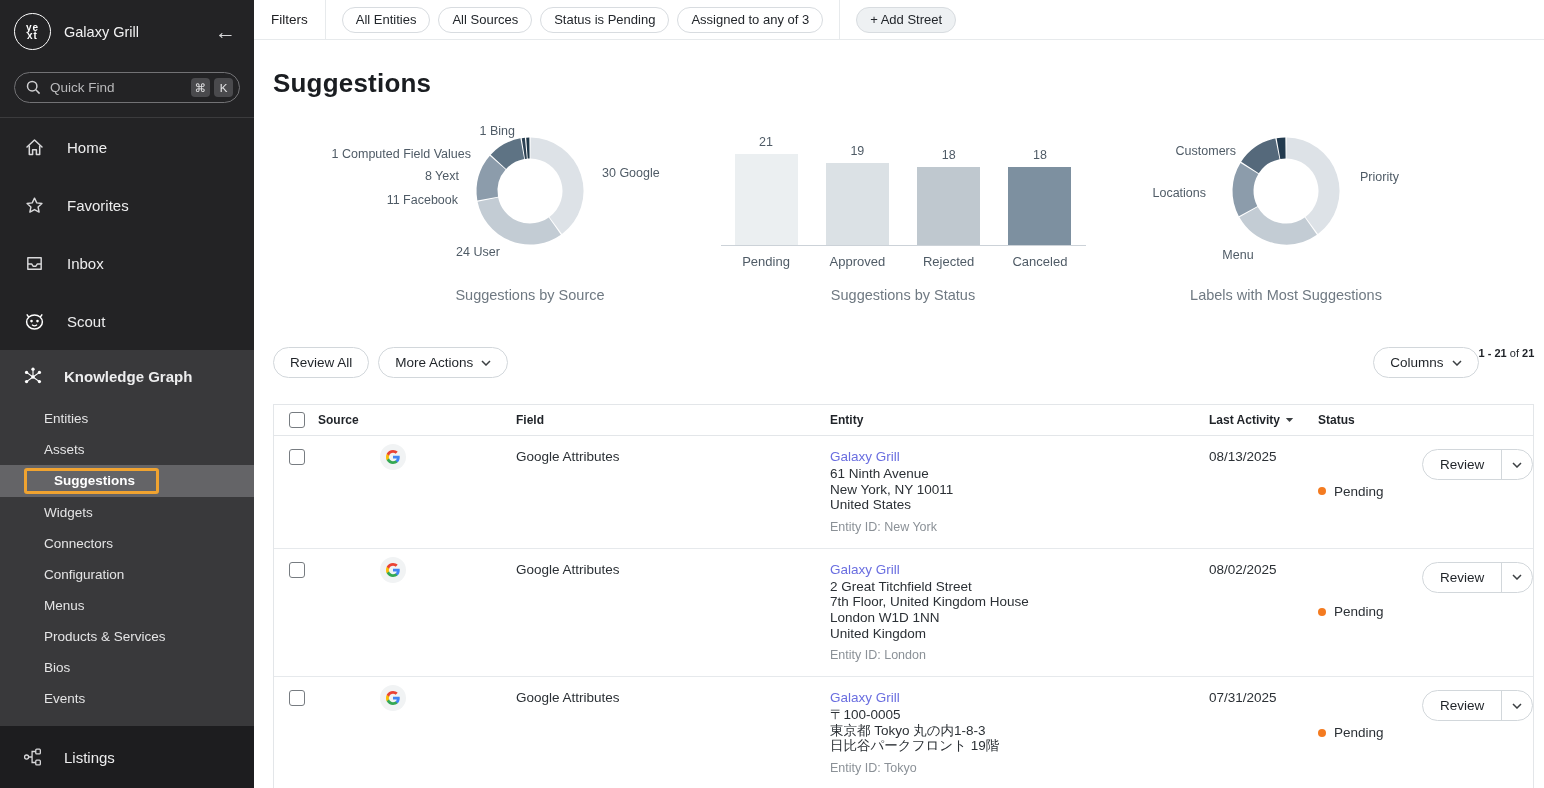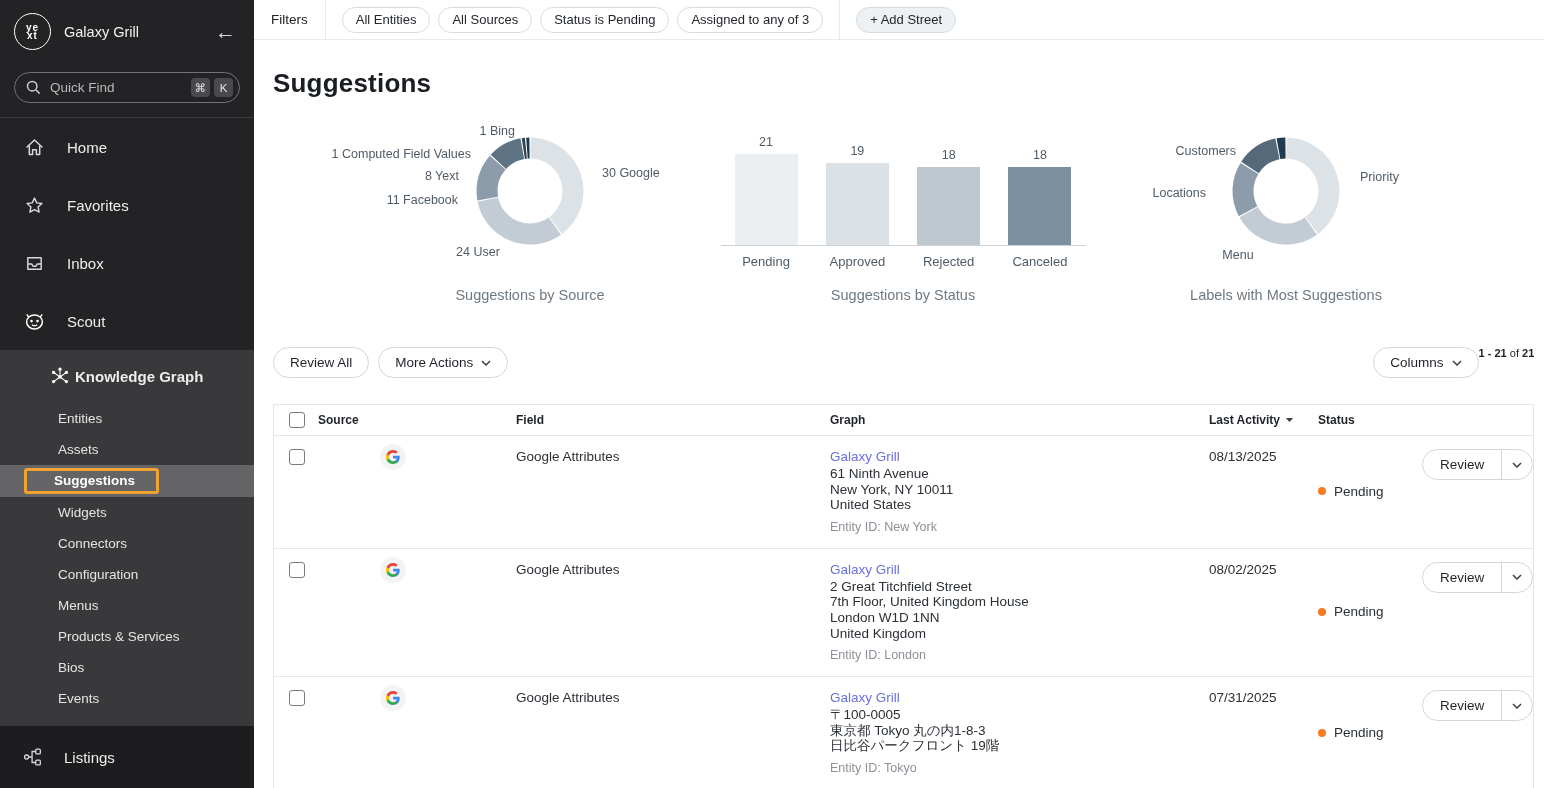--- a/index.html
+++ b/index.html
@@ -14,22 +14,22 @@
   .account { margin-left: 13px; font-size: 14.5px; color: #f2f2f3; flex: 1; }
   .back-arrow { font-size: 21px; color: #d6d6d8; cursor: pointer; }
   .quickfind { margin: 10px 14px 14px; height: 31px; border: 1px solid #727275; border-radius: 16px; display: flex; align-items: center; padding: 0 6px 0 11px; cursor: text; }
   .quickfind .ph { color: #b9b9bb; font-size: 13.5px; flex: 1; margin-left: 9px; }
   .qf-keys { display: flex; gap: 4px; }
   .qf-key { background: #4a4a4d; color: #e3e3e5; border-radius: 4px; font-size: 11.5px; min-width: 19px; height: 19px; display: flex; align-items: center; justify-content: center; padding: 0 4px; }
   .sb-divider { height: 1px; background: #3b3b3d; }
   .nav-item { height: 58px; display: flex; align-items: center; padding-left: 24px; gap: 22px; font-size: 15px; cursor: pointer; }
   .nav-item svg { flex: 0 0 21px; }
   .kg-section { background: #39393b; padding-bottom: 12px; }
-  .kg-header { height: 53px; display: flex; align-items: center; padding-left: 22px; gap: 4px; font-size: 15px; font-weight: bold; cursor: pointer; margin-left: 27px; }
-  .kg-item { height: 31px; display: flex; align-items: center; padding-left: 58px; font-size: 13.5px; color: #e4e4e5; cursor: pointer; }
+  .kg-header { height: 53px; display: flex; align-items: center; padding-left: 22px; gap: 20px; font-size: 15px; font-weight: bold; cursor: pointer; }
+  .kg-item { height: 31px; display: flex; align-items: center; padding-left: 44px; font-size: 13.5px; color: #e4e4e5; cursor: pointer; }
   .kg-item.selected { background: #646467; height: 32px; padding-left: 0; }
   .sel-box { border: 3px solid #f0a330; border-radius: 3px; margin-left: 24px; padding: 2px 21px 3px 27px; font-weight: bold; color: #fff; font-size: 13.5px; }
   .listings-row { background: #1d1d1f; height: 53px; display: flex; align-items: center; padding-left: 22px; gap: 20px; font-size: 15px; cursor: pointer; flex: 1; }
 
   
   .main { flex: 1; display: flex; flex-direction: column; background: #fff; }
   .filter-bar { height: 40px; border-bottom: 1px solid #e7eaec; display: flex; align-items: center; flex: 0 0 40px; }
   .filter-label { font-size: 13.5px; color: #202124; padding: 0 17px; }
   .vdiv { width: 1px; height: 40px; background: #e7eaec; }
   .chips { display: flex; gap: 8px; padding: 0 16px; }
@@ -259,21 +259,21 @@
         </div>
       </div>
 
       <div class="table">
         <div class="t-grid t-head">
           <div class="hcell">
               <div class="cb"></div>
             </div>
           <div class="hcell">Source</div>
           <div class="hcell">Field</div>
-          <div class="hcell">Graph</div>
+          <div class="hcell">Entity</div>
           <div class="hcell">
             <span>Last Activity</span>
             <svg width="9" height="6" viewBox="0 0 9 6">
                 <path d="M0.8 1 L4.5 5 L8.2 1 Z" fill="#3c4043"></path>
               </svg>
           </div>
           <div class="hcell">Status</div>
           <div class="hcell"></div>
         </div>
         <div id="table-body">

